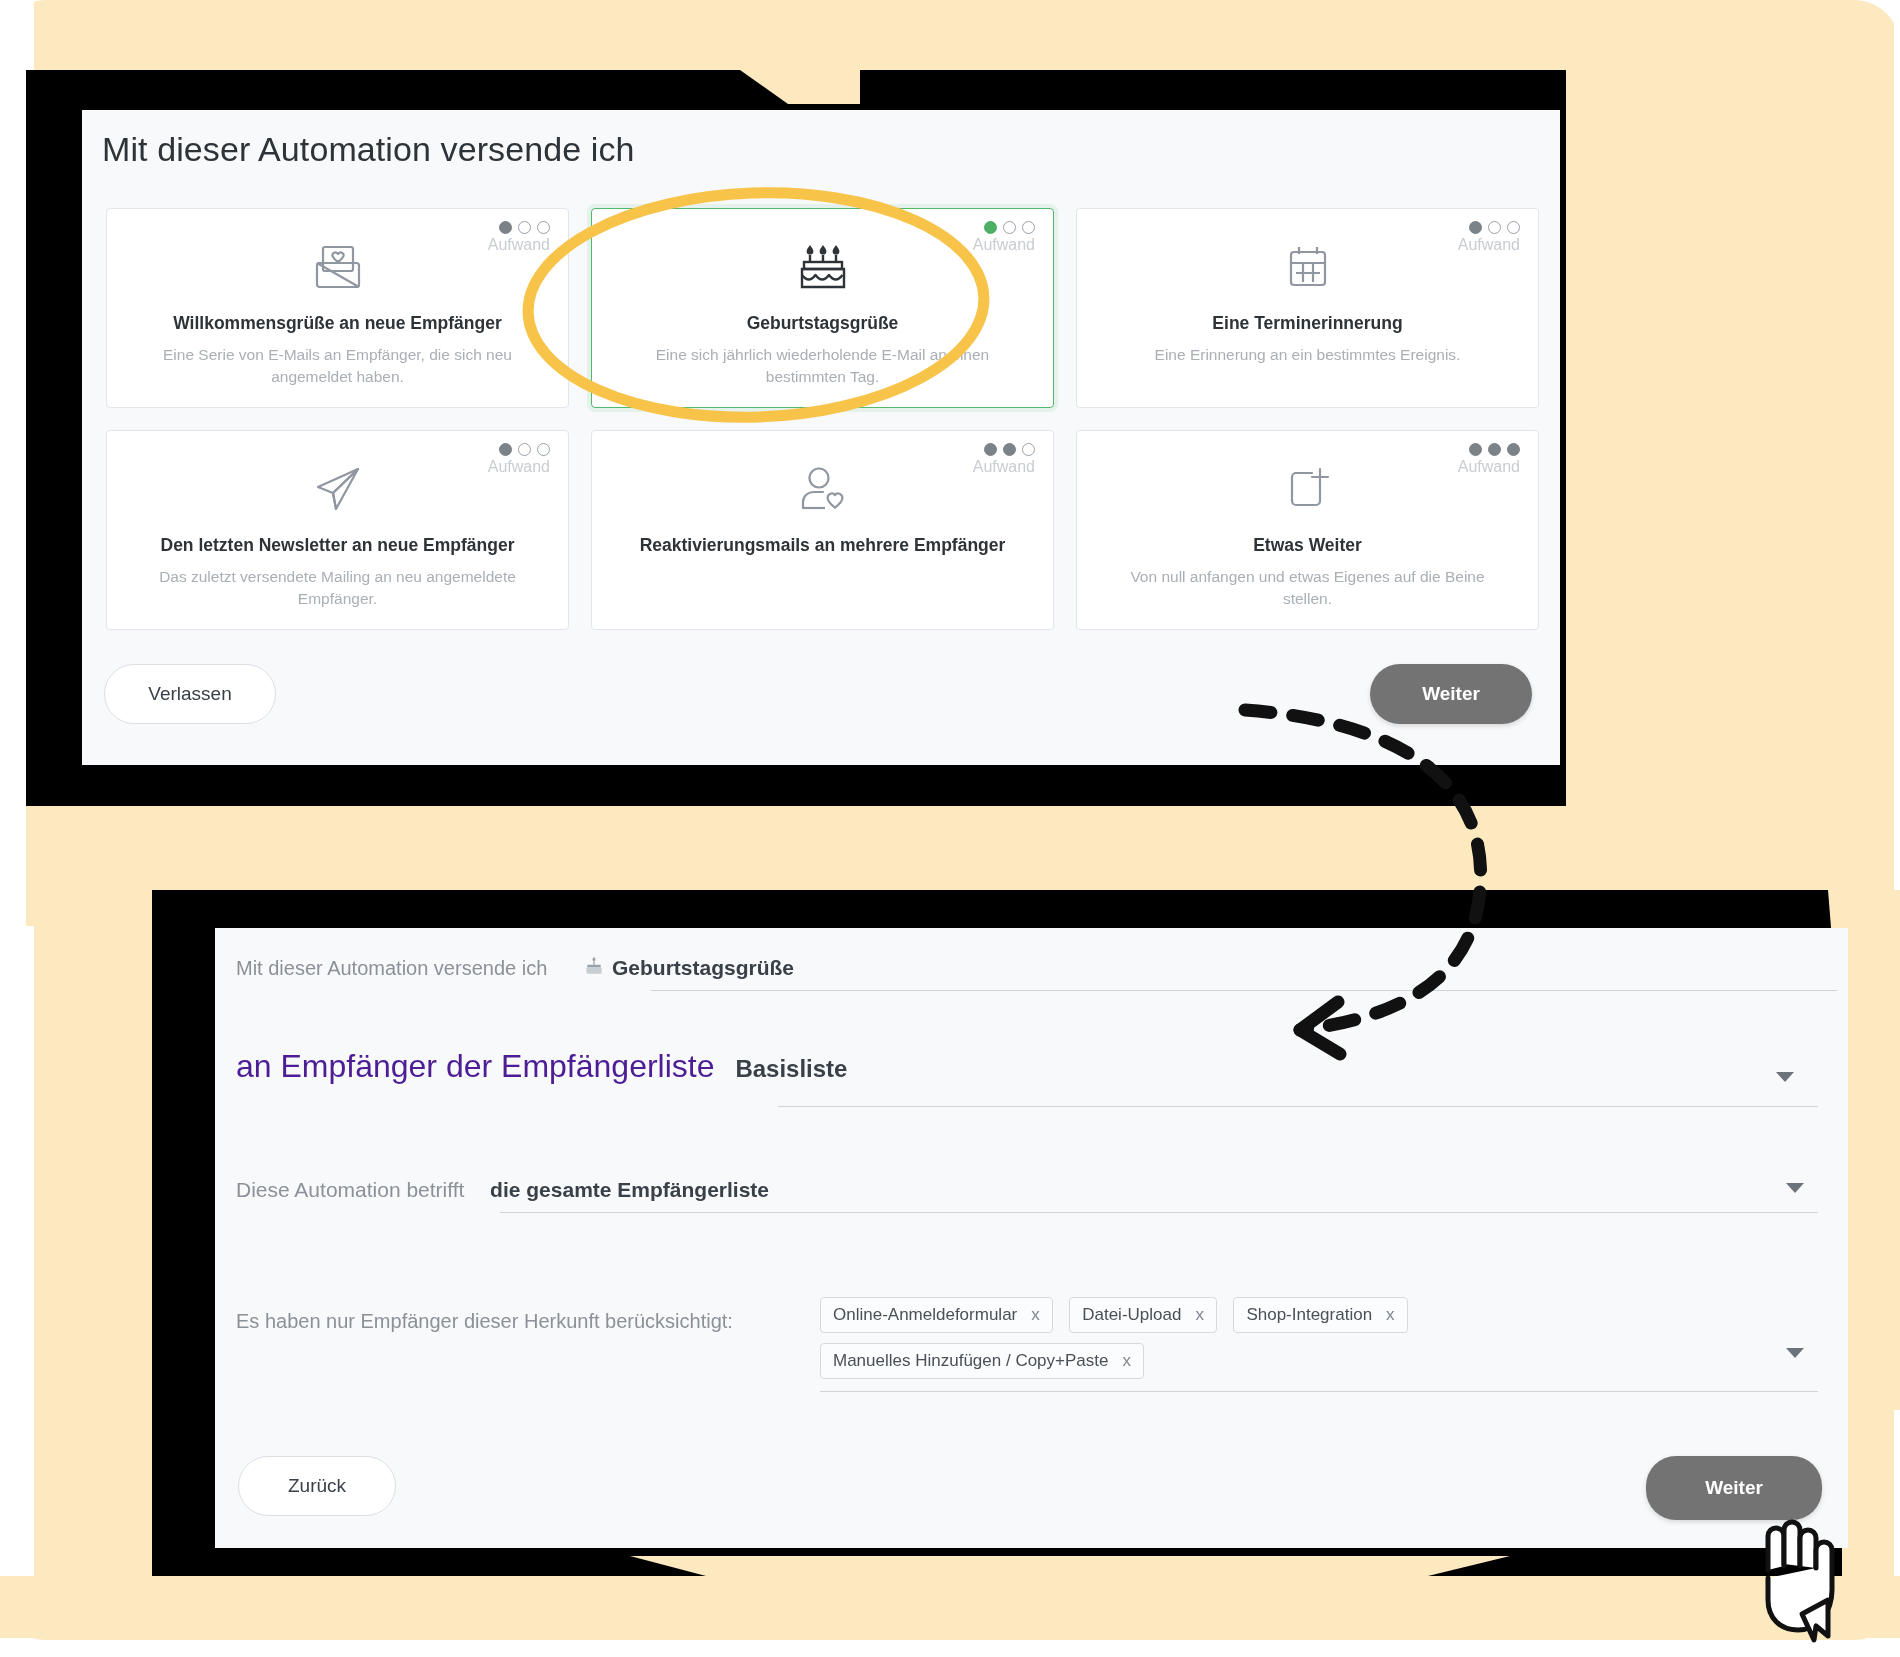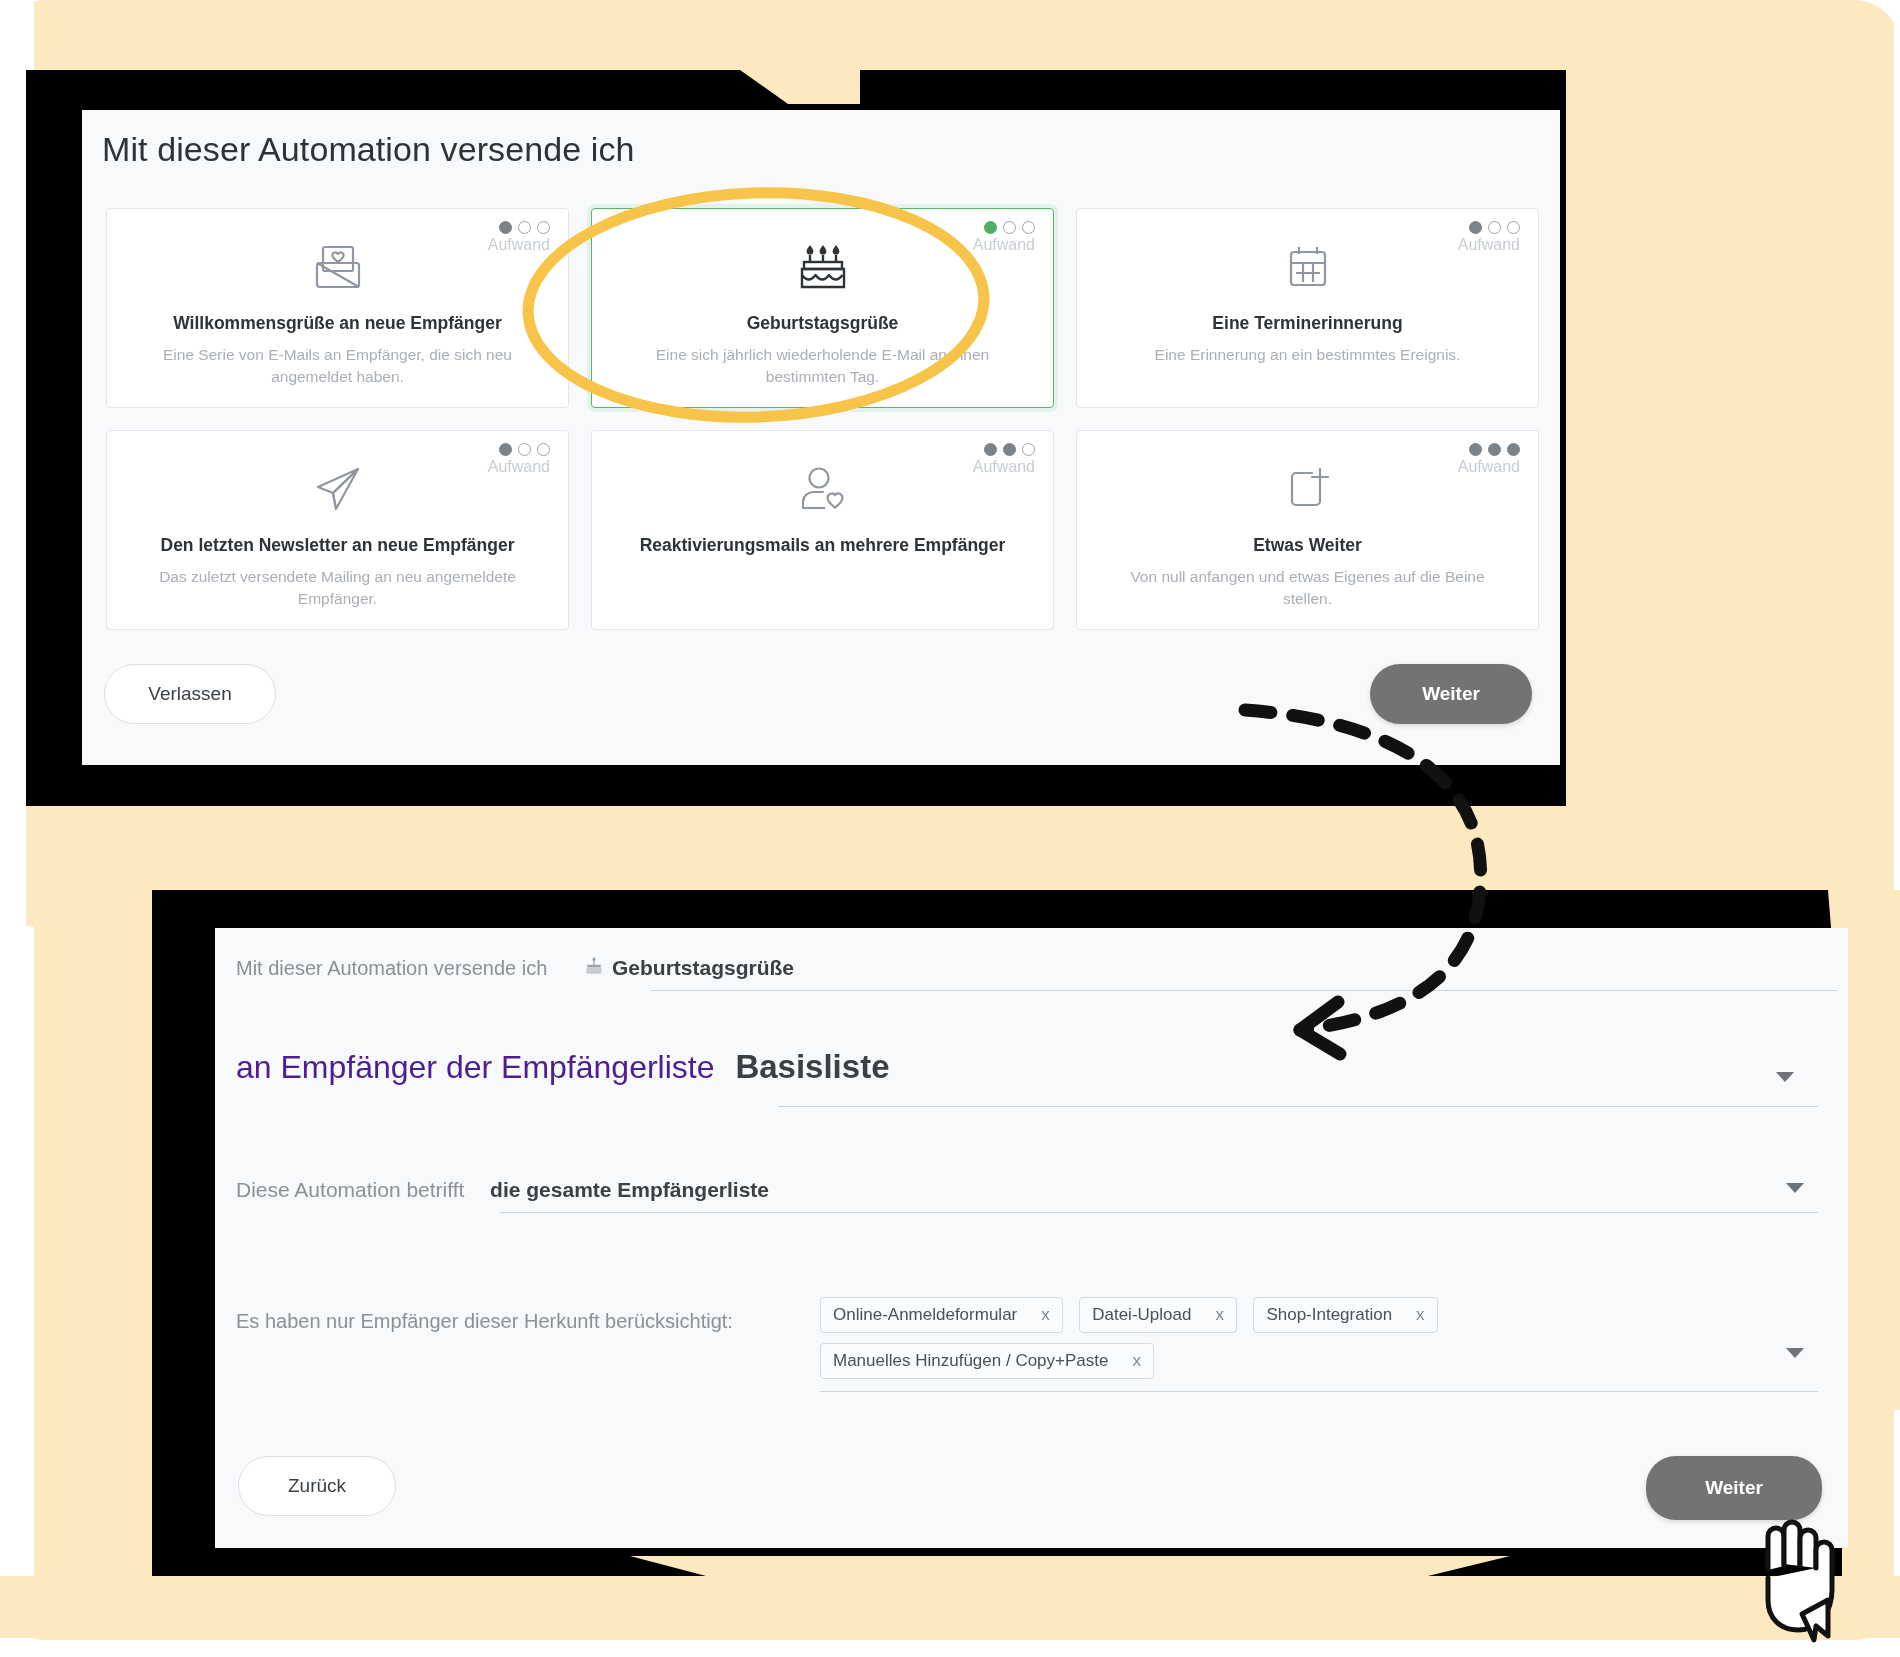--- a/index.html
+++ b/index.html
@@ -115,32 +115,32 @@
     border-left: 9px solid transparent; border-right: 9px solid transparent;
     border-top: 10px solid #6d737a;
   }
 
   #row-automation { left: 236px; top: 955px; font-size: 20px; }
   #row-automation .val { font-size: 21px; }
   #ul-1 { left: 651px; top: 990px; width: 1186px; }
 
   #row-liste { left: 236px; top: 1048px; }
   #row-liste .lbl { font-size: 32px; color:#4c1d95; }
-  #row-liste .val { font-size: 33px; color:#3a4047; font-weight: bold; }
+  #row-liste .val { font-size: 24px; color:#3a4047; font-weight: bold; }
   #ul-2 { left: 778px; top: 1106px; width: 1040px; }
   #caret-2 { left: 1776px; top: 1072px; }
 
   #row-betrifft { left: 236px; top: 1178px; font-size: 21px; }
   #ul-3 { left: 500px; top: 1212px; width: 1318px; }
   #caret-3 { left: 1786px; top: 1183px; }
 
   #row-herkunft { left: 236px; top: 1310px; font-size: 20px; }
   .chips { position:absolute; left: 820px; top: 1297px; width: 1000px; }
   .chip {
-    display:inline-flex; align-items:center; gap:24px;
+    display:inline-flex; align-items:center; gap:14px;
     border:1px solid #d5dadf; border-radius: 4px; background:#fbfcfd;
     padding: 7px 12px; margin: 0 12px 10px 0;
     font-size: 17px; color:#4a5057;
   }
   .chip .x { color:#80878e; font-size: 17px; cursor:pointer; }
   #ul-4 { left: 820px; top: 1391px; width: 998px; }
   #caret-4 { left: 1786px; top: 1348px; }
 
   #btn-zurueck  { left: 238px;  top: 1456px; width: 158px; height: 60px; }
   #btn-weiter-2 { left: 1646px; top: 1456px; width: 176px; height: 64px; }

